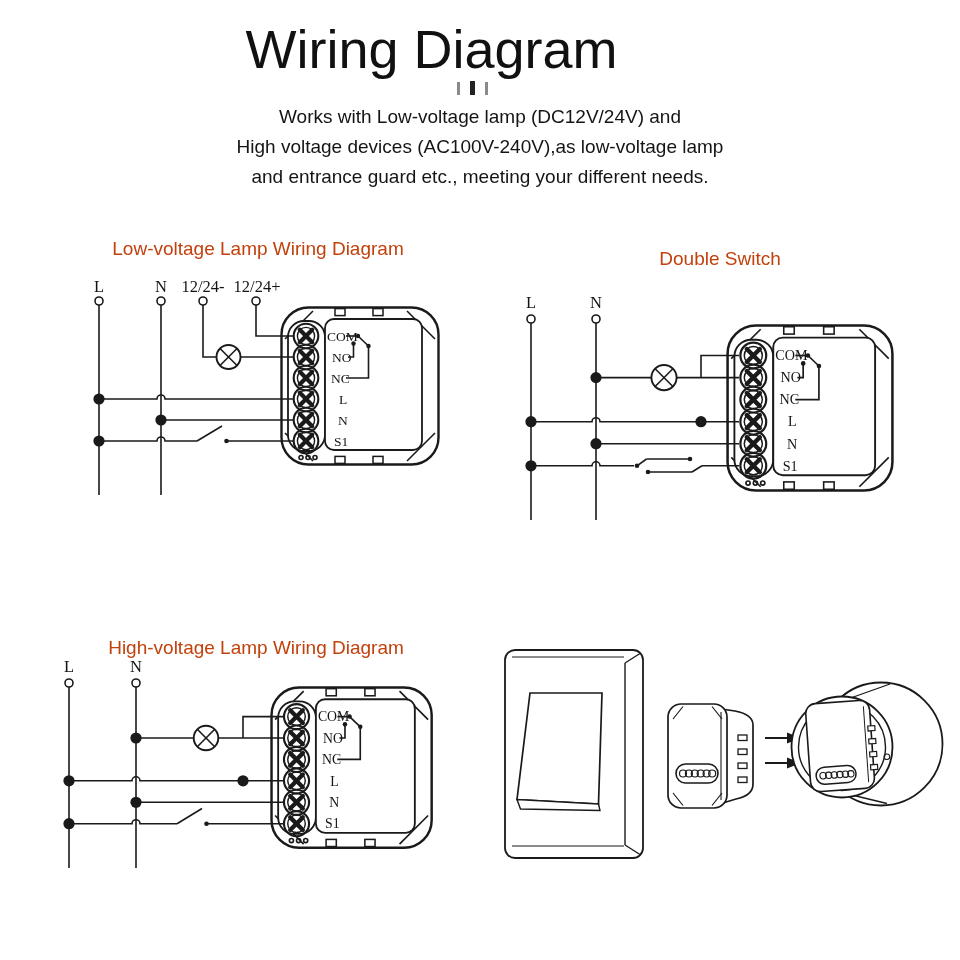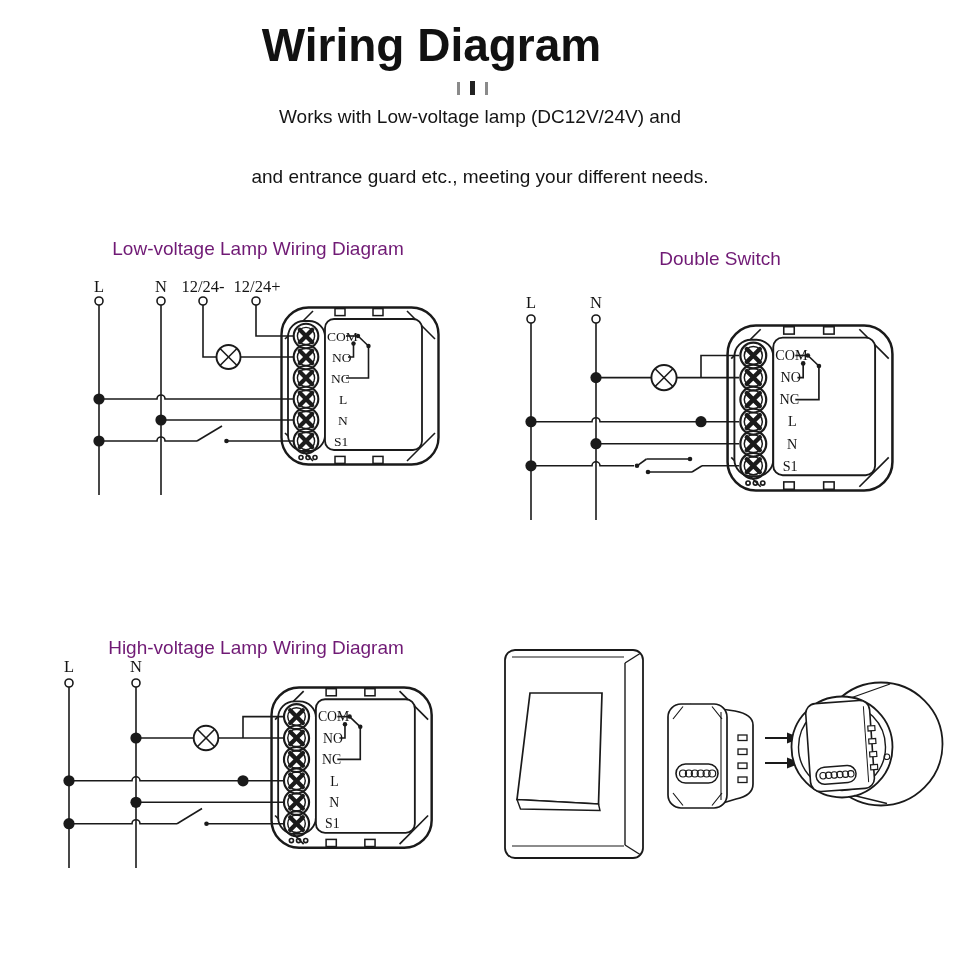--- a/index.html
+++ b/index.html
@@ -1,45 +1,46 @@
 <!DOCTYPE html>
 <html><head>
 <meta charset="utf-8">
 <style>
   html,body{margin:0;padding:0;background:#ffffff;}
   #canvas{position:relative;width:960px;height:960px;background:#ffffff;overflow:hidden;
           font-family:"Liberation Sans",sans-serif;color:#1a1a1a;}
   .abs{position:absolute;}
   #page-title{left:0;top:18px;width:863px;text-align:center;
-              font-size:46px;font-weight:bold;letter-spacing:0px;color:#111;}
+              font-size:54px;font-weight:normal;letter-spacing:0px;color:#111;}
   #divider{left:457px;top:81px;display:flex;align-items:flex-end;gap:10px;}
   #divider .bar{width:3px;height:13px;background:#8a8a8a;}
   #divider .bar.mid{width:5px;height:14px;background:#222;}
   .subtitle-line{left:0;width:960px;text-align:center;font-size:19px;color:#151515;}
   .diagram-heading{transform:translateX(-50%);white-space:nowrap;
-                   font-size:19px;color:#701a75;}
+                   font-size:19px;color:#c2410c;}
   svg text{font-family:"Liberation Serif",serif;fill:#141414;}
   svg .term-label{font-size:13.5px;}
   svg .wire-label{font-size:16.5px;}
   svg path,svg rect,svg circle,svg line,svg polygon{vector-effect:none;}
 </style>
 </head>
 <body>
 
 <div id="canvas">
 
   <div id="page-title" class="abs">Wiring Diagram</div>
 
   <div id="divider" class="abs">
     <div class="bar"></div>
     <div class="bar mid"></div>
     <div class="bar"></div>
   </div>
 
   <div class="abs subtitle-line" style="top:106px;">Works with Low-voltage lamp (DC12V/24V) and</div>
+  <div class="abs subtitle-line" style="top:136px;">High voltage devices (AC100V-240V),as low-voltage lamp</div>
   <div class="abs subtitle-line" style="top:166px;">and entrance guard etc., meeting your different needs.</div>
 
   <div class="abs diagram-heading" style="left:258px;top:238px;">Low-voltage Lamp Wiring Diagram</div>
   <div class="abs diagram-heading" style="left:720px;top:248px;">Double Switch</div>
   <div class="abs diagram-heading" style="left:256px;top:592px;margin-top:45px;">High-voltage Lamp Wiring Diagram</div>
 
   <svg class="abs" style="left:0;top:0;" width="960" height="960" viewBox="0 0 960 960">
 
     <defs>
       <g id="module">

